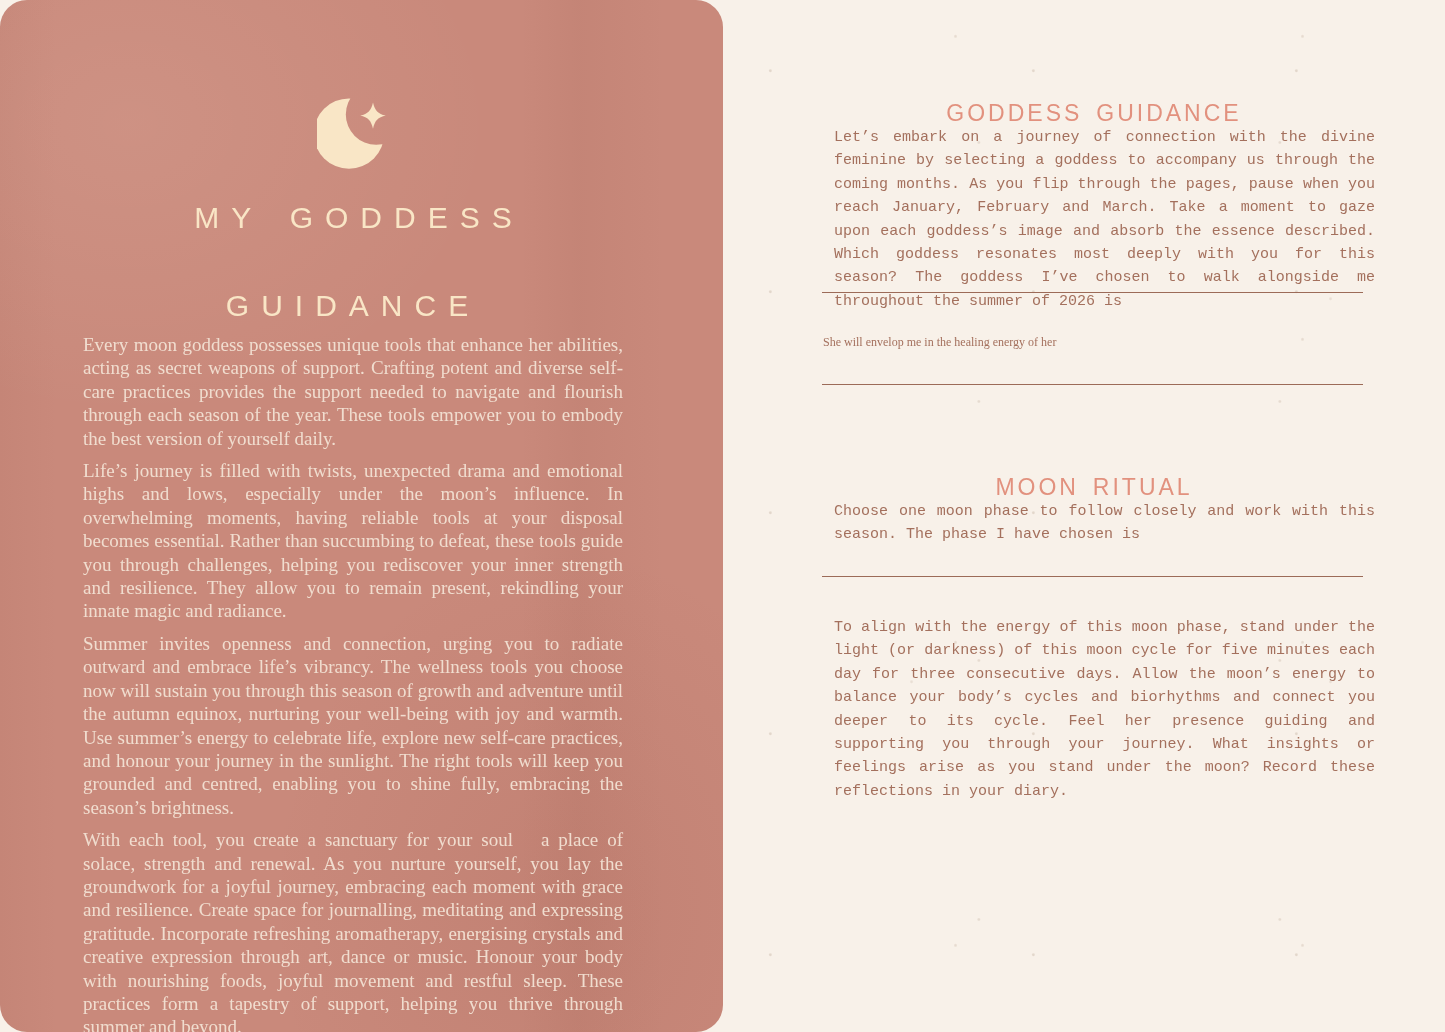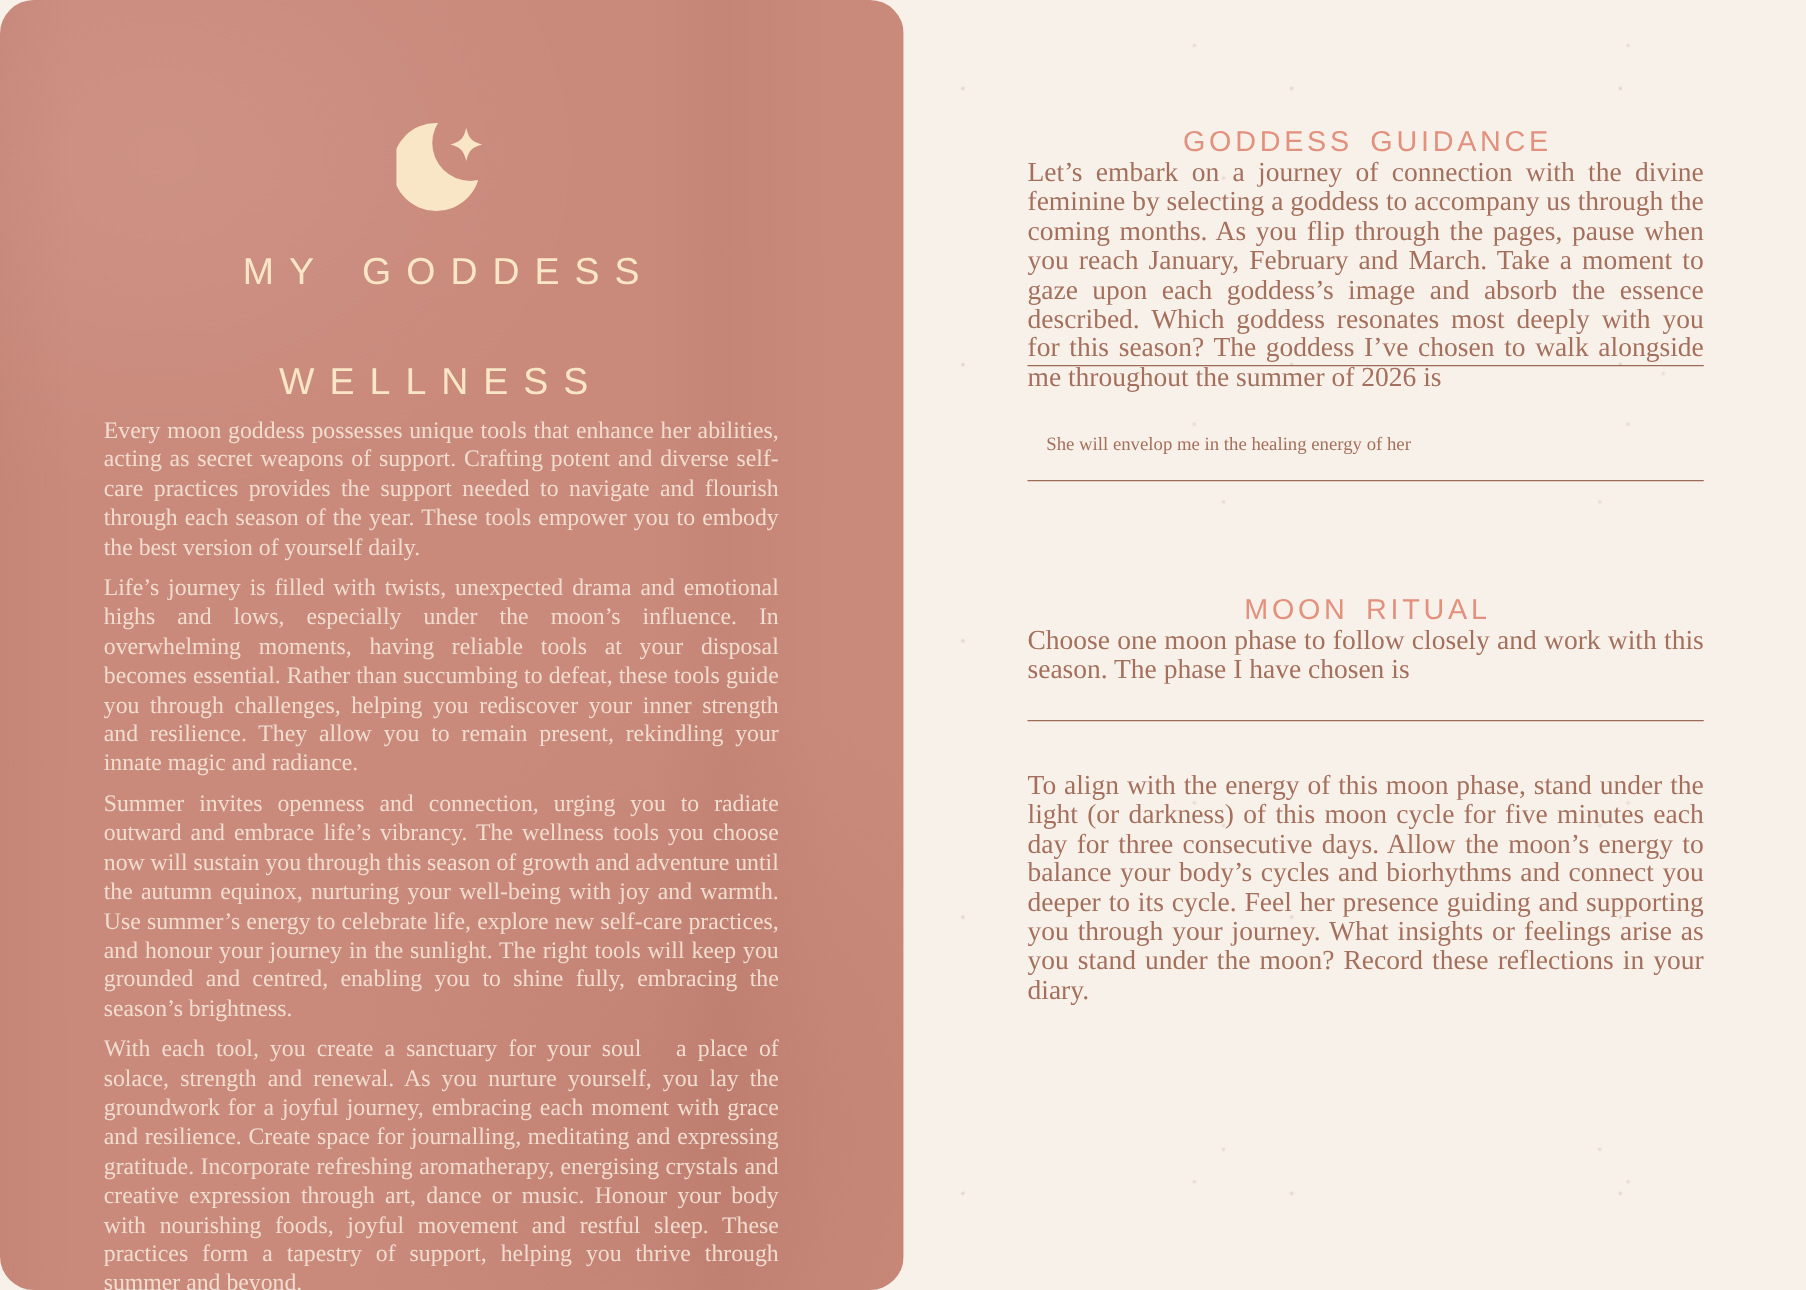--- a/index.html
+++ b/index.html
@@ -96,34 +96,35 @@
     font-weight: 300;
     font-size: 23px;
     line-height: 28px;
     letter-spacing: 0.13em;
     word-spacing: 0.2em;
     text-indent: 0.13em;
     color: var(--heading-color, #e2917e);
   }
   .right-para {
     position: absolute;
-    left: 0;
+    left: 12px;
     width: 541px;
     margin: 0;
-    font-size: 22px;
+    font-size: 15px;
     line-height: 23.4px;
     text-align: justify;
     color: var(--right-text, #a4705d);
+    font-family: Liberation Mono, monospace;
   }
   .prompt-line {
     position: absolute;
     left: 0;
     width: 541px;
-    margin: 15px;
-    font-size: 15px;
+    margin: 1px;
+    font-size: 12px;
     line-height: 23.4px;
     text-align: left;
     color: var(--right-text, #a4705d);
   }
   .write-rule {
     position: absolute;
     left: 0;
     width: 541px;
     height: 0;
     border: none;
@@ -157,21 +158,21 @@
             </mask>
           </defs>
           <circle cx="40" cy="52" r="44" fill="currentColor" mask="url(#crescent-mask)"></circle>
           <path d="M70 13 C72.5 23.5 76 27 86 29.5 C76 32 72.5 35.5 70 46 C67.5 35.5 64 32 54 29.5 C64 27 67.5 23.5 70 13 Z" fill="currentColor"></path>
         </svg>
       </div>
 
       <h1 class="book-title">
         <span>MY GODDESS</span><br>
         <br>
-        <span>WELLNESS</span>
+        <span>GUIDANCE</span>
       </h1>
 
       <div class="left-paras">
         <p>Every moon goddess possesses unique tools that enhance her abilities, acting as secret weapons of support. Crafting potent and diverse self-care practices provides the support needed to navigate and flourish through each season of the year. These tools empower you to embody the best version of yourself daily.</p>
         <p>Life’s journey is filled with twists, unexpected drama and emotional highs and lows, especially under the moon’s influence. In overwhelming moments, having reliable tools at your disposal becomes essential. Rather than succumbing to defeat, these tools guide you through challenges, helping you rediscover your inner strength and resilience. They allow you to remain present, rekindling your innate magic and radiance.</p>
         <p>Summer invites openness and connection, urging you to radiate outward and embrace life’s vibrancy. The wellness tools you choose now will sustain you through this season of growth and adventure until the autumn equinox, nurturing your well-being with joy and warmth. Use summer’s energy to celebrate life, explore new self-care practices, and honour your journey in the sunlight. The right tools will keep you grounded and centred, enabling you to shine fully, embracing the season’s brightness.</p>
         <p>With each tool, you create a sanctuary for your soul  a place of solace, strength and renewal. As you nurture yourself, you lay the groundwork for a joyful journey, embracing each moment with grace and resilience. Create space for journalling, meditating and expressing gratitude. Incorporate refreshing aromatherapy, energising crystals and creative expression through art, dance or music. Honour your body with nourishing foods, joyful movement and restful sleep. These practices form a tapestry of support, helping you thrive through summer and beyond.</p>
       </div>
 
     </div>

